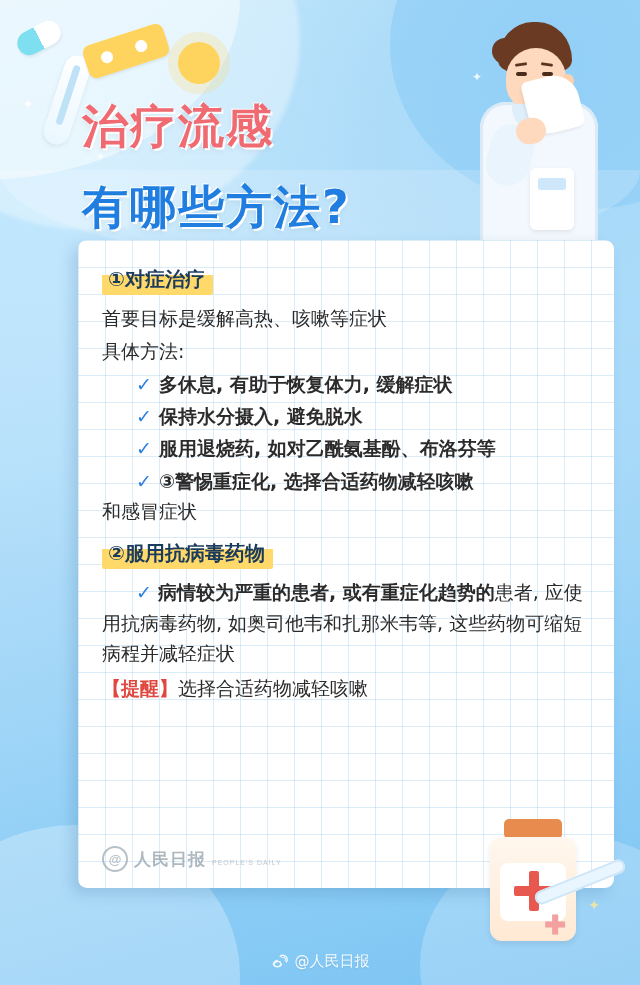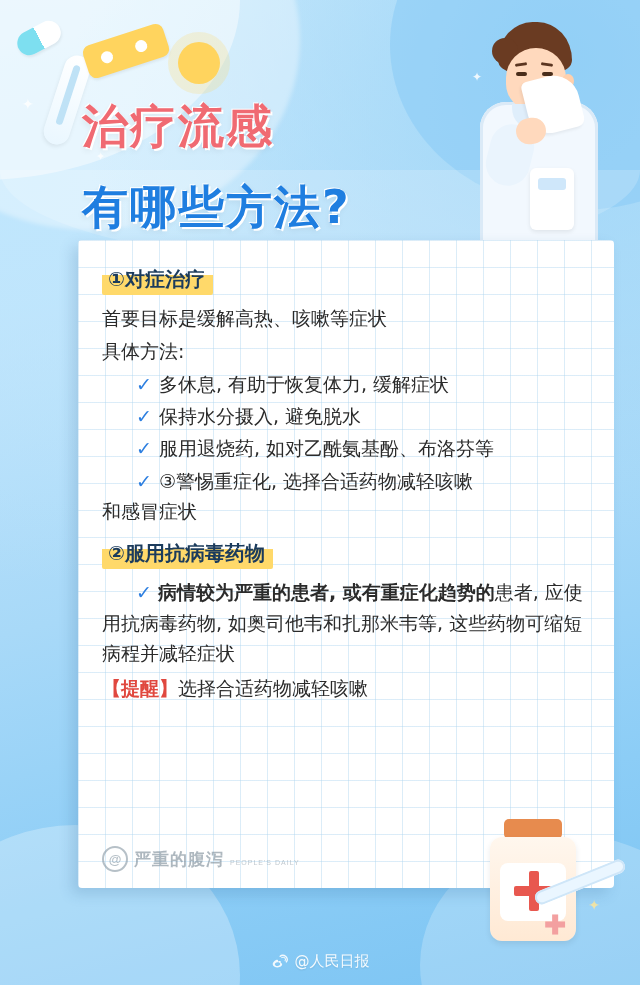--- a/index.html
+++ b/index.html
@@ -275,21 +275,21 @@
     color: #1f7ee0;
     margin-top: 20px;
   }
 
   
   .card {
     position: absolute;
     left: 78px; top: 240px;
     width: 536px; height: 648px;
     background: #ffffff;
-    border-radius: 4px;
+    border-radius: 9px;
     box-shadow: -6px 6px 14px rgba(40,90,140,.18);
     background-image:
       linear-gradient(to right, rgba(176,214,240,.45) 1px, transparent 1px),
       linear-gradient(to bottom, rgba(176,214,240,.45) 1px, transparent 1px);
     background-size: 27px 27px;
     overflow: hidden;
   }
   .card-inner {
     padding: 18px 22px 10px 24px;
     box-sizing: border-box;
@@ -327,21 +327,21 @@
     padding-left: 34px;
   }
   .check {
     color: #2d7fe0;
     font-weight: bold;
     font-size: 19px;
     margin-right: 7px;
     flex: 0 0 auto;
     line-height: 1.6;
   }
-  .bullet .txt { flex: 1 1 auto; }
+  .bullet .txt { flex: 1 1 auto; font-weight: bold; }
   .continued {
     font-family: Liberation Mono, monospace;
     font-size: 19px;
     line-height: 1.6;
     color: #2b2b2b;
     padding-left: 0;
   }
   .para {
     font-family: "DejaVu Sans", sans-serif;
     font-size: 19px;
@@ -497,21 +497,21 @@
         <p class="note">
           <span class="tag">【提醒】</span><span>选择合适药物减轻咳嗽</span>
         </p>
       </div>
 
 
     </div>
 
     <div class="logo">
       <span class="logo-mark">@</span>
-      <span class="logo-cn">严重的腹泻</span>
+      <span class="logo-cn">人民日报</span>
       <span class="logo-en">PEOPLE'S DAILY</span>
     </div>
   </div>
 
   <div class="bottle">
     <div class="b-cap"></div>
     <div class="b-body"></div>
     <div class="b-label"></div>
     <div class="b-cross-v"></div>
     <div class="b-cross-h"></div>

